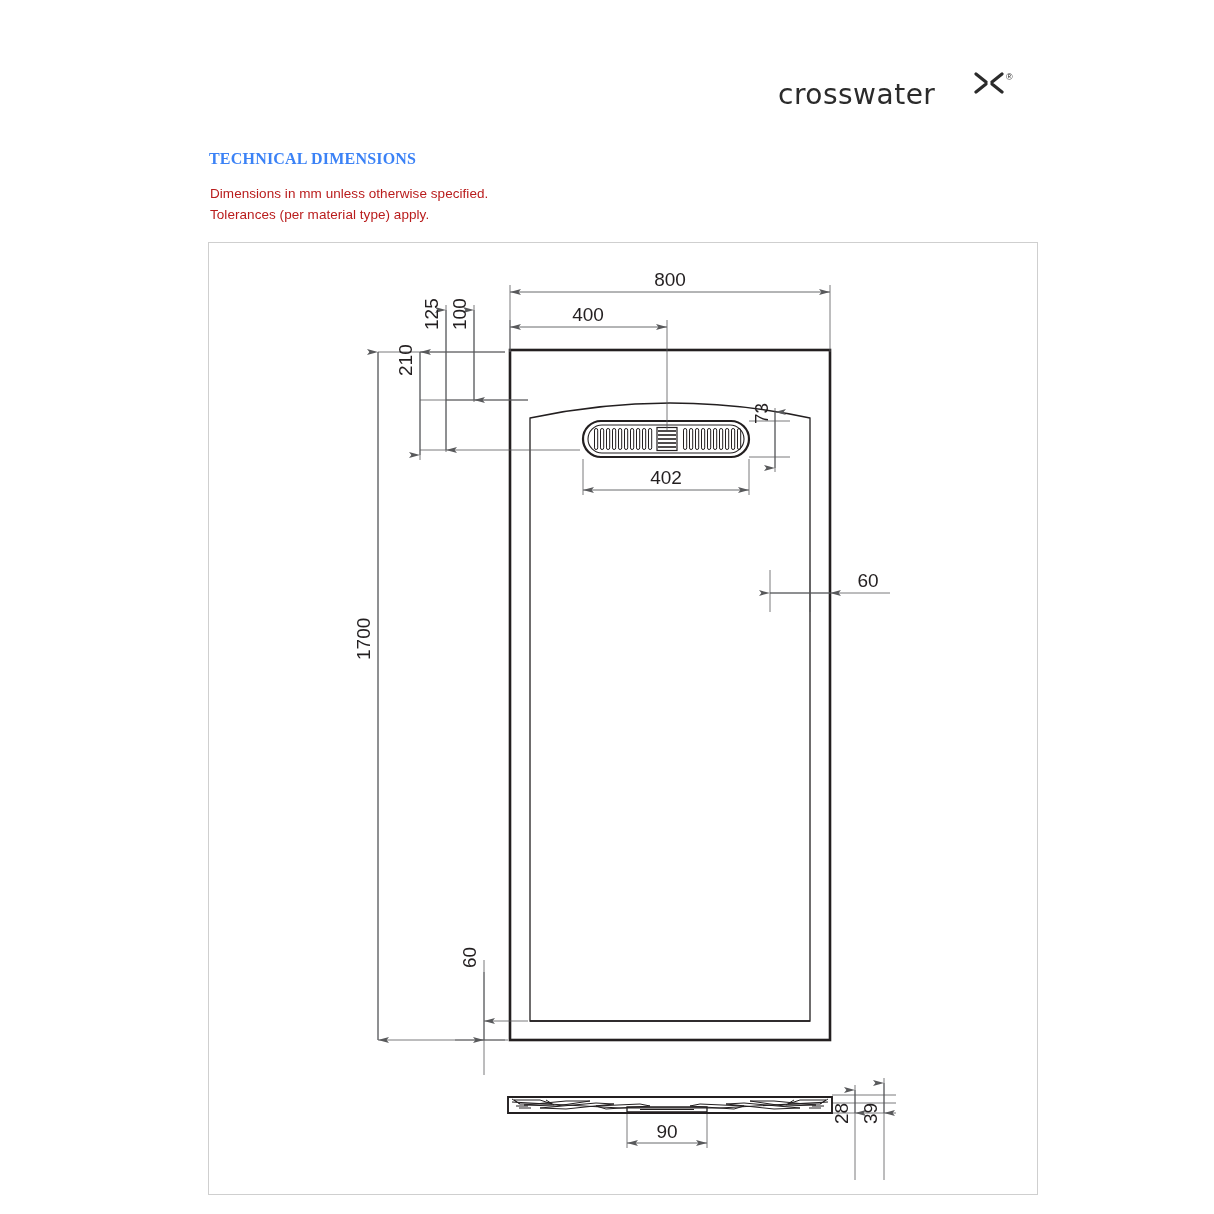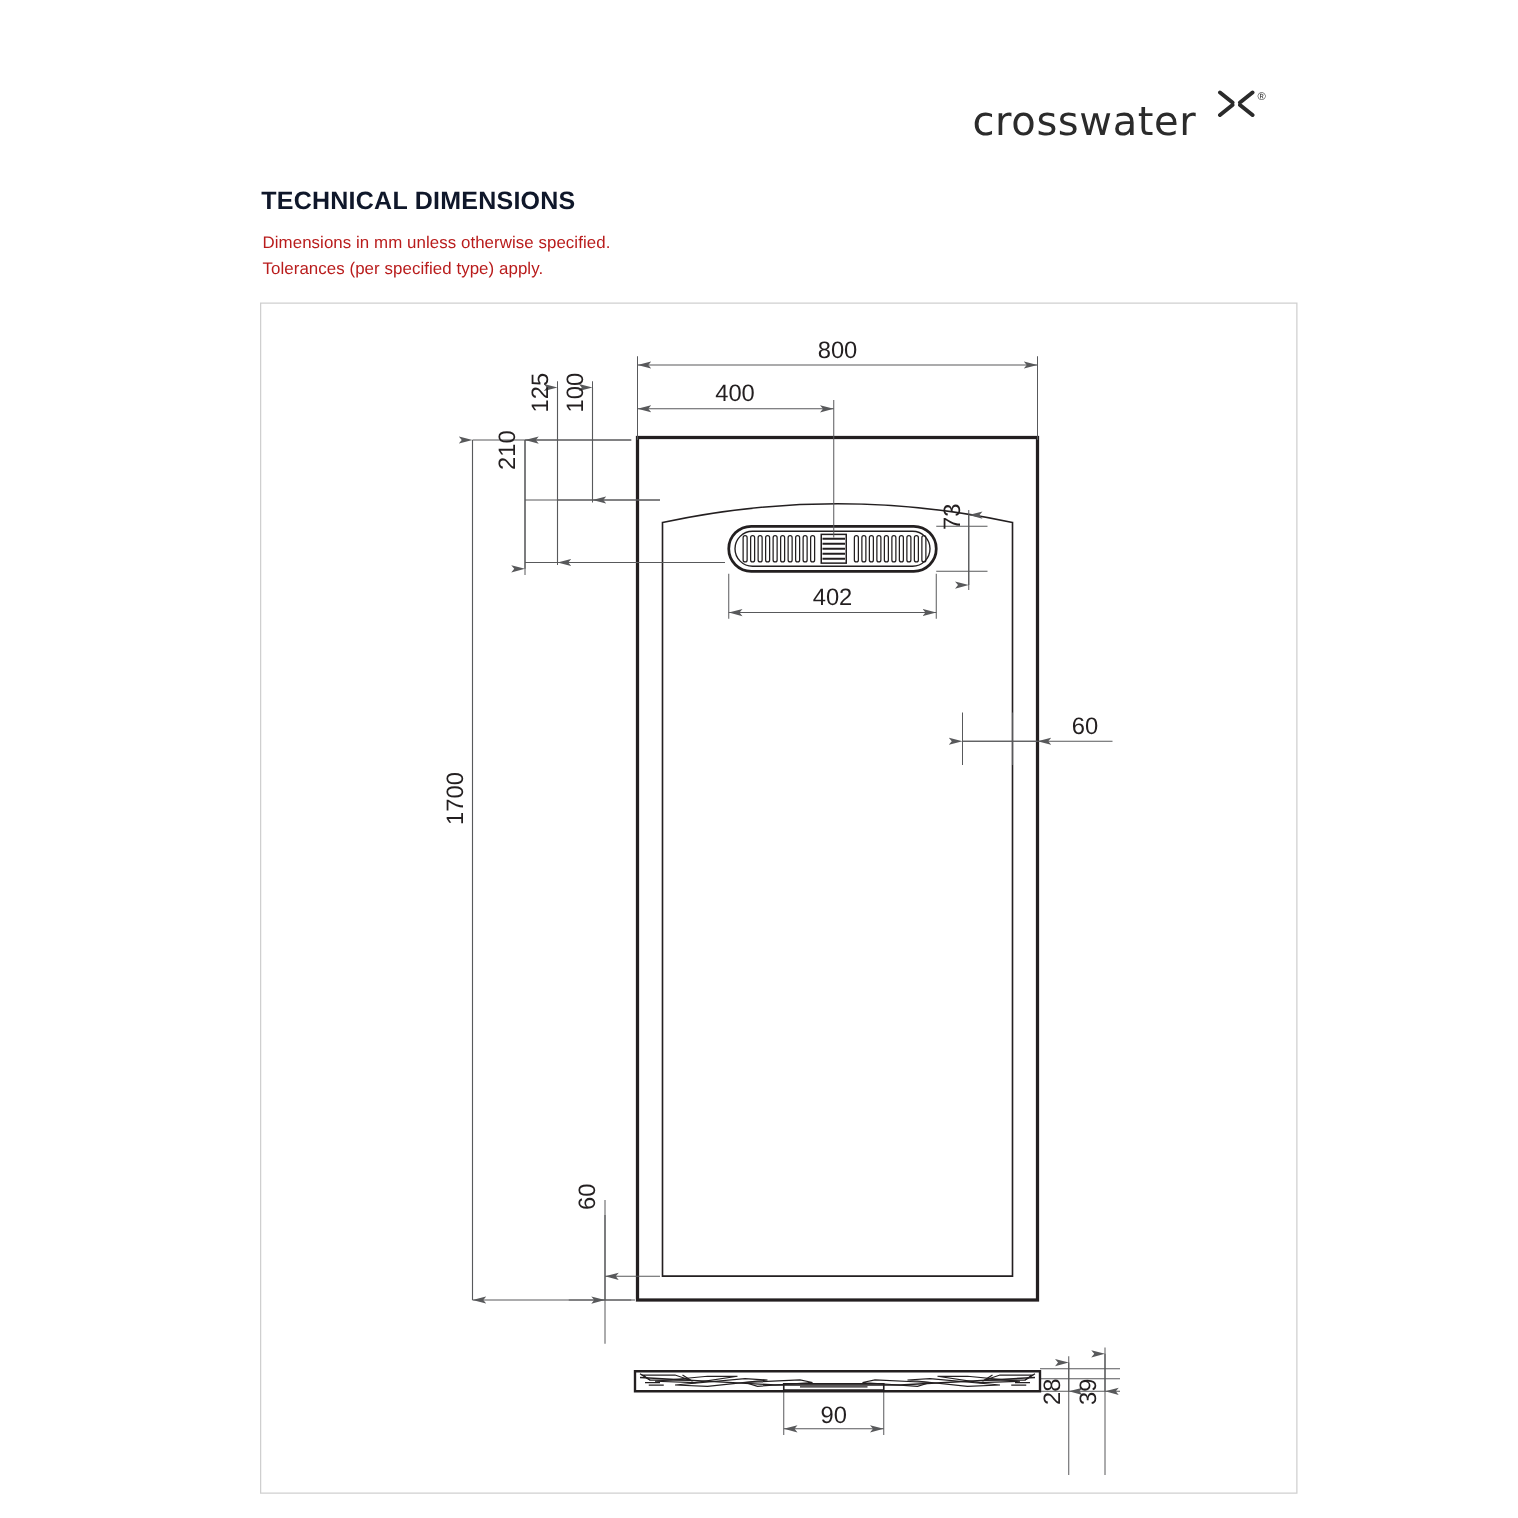--- a/index.html
+++ b/index.html
@@ -22,21 +22,21 @@
     left: 778px;
     top: 78px;
     width: 240px;
     height: 52px;
   }
   #logo-word {
     position: absolute;
     left: 0;
     top: 0;
     font-family: "DejaVu Sans", sans-serif;
-    font-size: 32px;
+    font-size: 28px;
     letter-spacing: 0.5px;
     color: #2b2b2b;
     font-weight: 400;
     white-space: nowrap;
     text-align: center;
   }
   #logo-cross {
     position: absolute;
     left: 196px;
     top: -8px;
@@ -49,24 +49,25 @@
     top: -6px;
     font-size: 9px;
     color: #2b2b2b;
   }
 
   
   #title {
     position: absolute;
     left: 209px;
     top: 150px;
-    font-size: 20px;
+    font-size: 16px;
     font-weight: bold;
     letter-spacing: 0.2px;
-    color: #0f172a;
+    color: #3b82f6;
+    font-family: Liberation Serif, serif;
   }
   .subtitle {
     position: absolute;
     left: 210px;
     font-size: 13.5px;
     color: #b91c1c;
     letter-spacing: 0.05px;
   }
   #sub1 { top: 186px; }
   #sub2 { top: 207px; }
@@ -103,21 +104,21 @@
 <div id="logo-block">
   <div id="logo-word">crosswater</div>
   <svg id="logo-cross" viewBox="0 0 30 30">
     <path d="M2 4 L12 12 M18 12 L28 4 M2 22 L12 14 M18 14 L28 22" stroke="#2b2b2b" stroke-width="3.2" fill="none" stroke-linecap="round"></path>
   </svg>
   <div id="logo-reg">®</div>
 </div>
 
 <div id="title">TECHNICAL DIMENSIONS</div>
 <div class="subtitle" id="sub1">Dimensions in mm unless otherwise specified.</div>
-<div class="subtitle" id="sub2">Tolerances (per specified type) apply.</div>
+<div class="subtitle" id="sub2">Tolerances (per material type) apply.</div>
 
 <div id="frame"></div>
 
 <svg id="canvas" viewBox="0 0 1214 1214">
   <defs>
     <marker id="ar-r" markerWidth="12" markerHeight="8" refX="11" refY="4" orient="auto" markerUnits="userSpaceOnUse">
       <path d="M0,1.1 L11,4 L0,6.9 L2.4,4 Z" fill="#58595b"></path>
     </marker>
     <marker id="ar-l" markerWidth="12" markerHeight="8" refX="1" refY="4" orient="auto" markerUnits="userSpaceOnUse">
       <path d="M12,1.1 L1,4 L12,6.9 L9.6,4 Z" fill="#58595b"></path>

